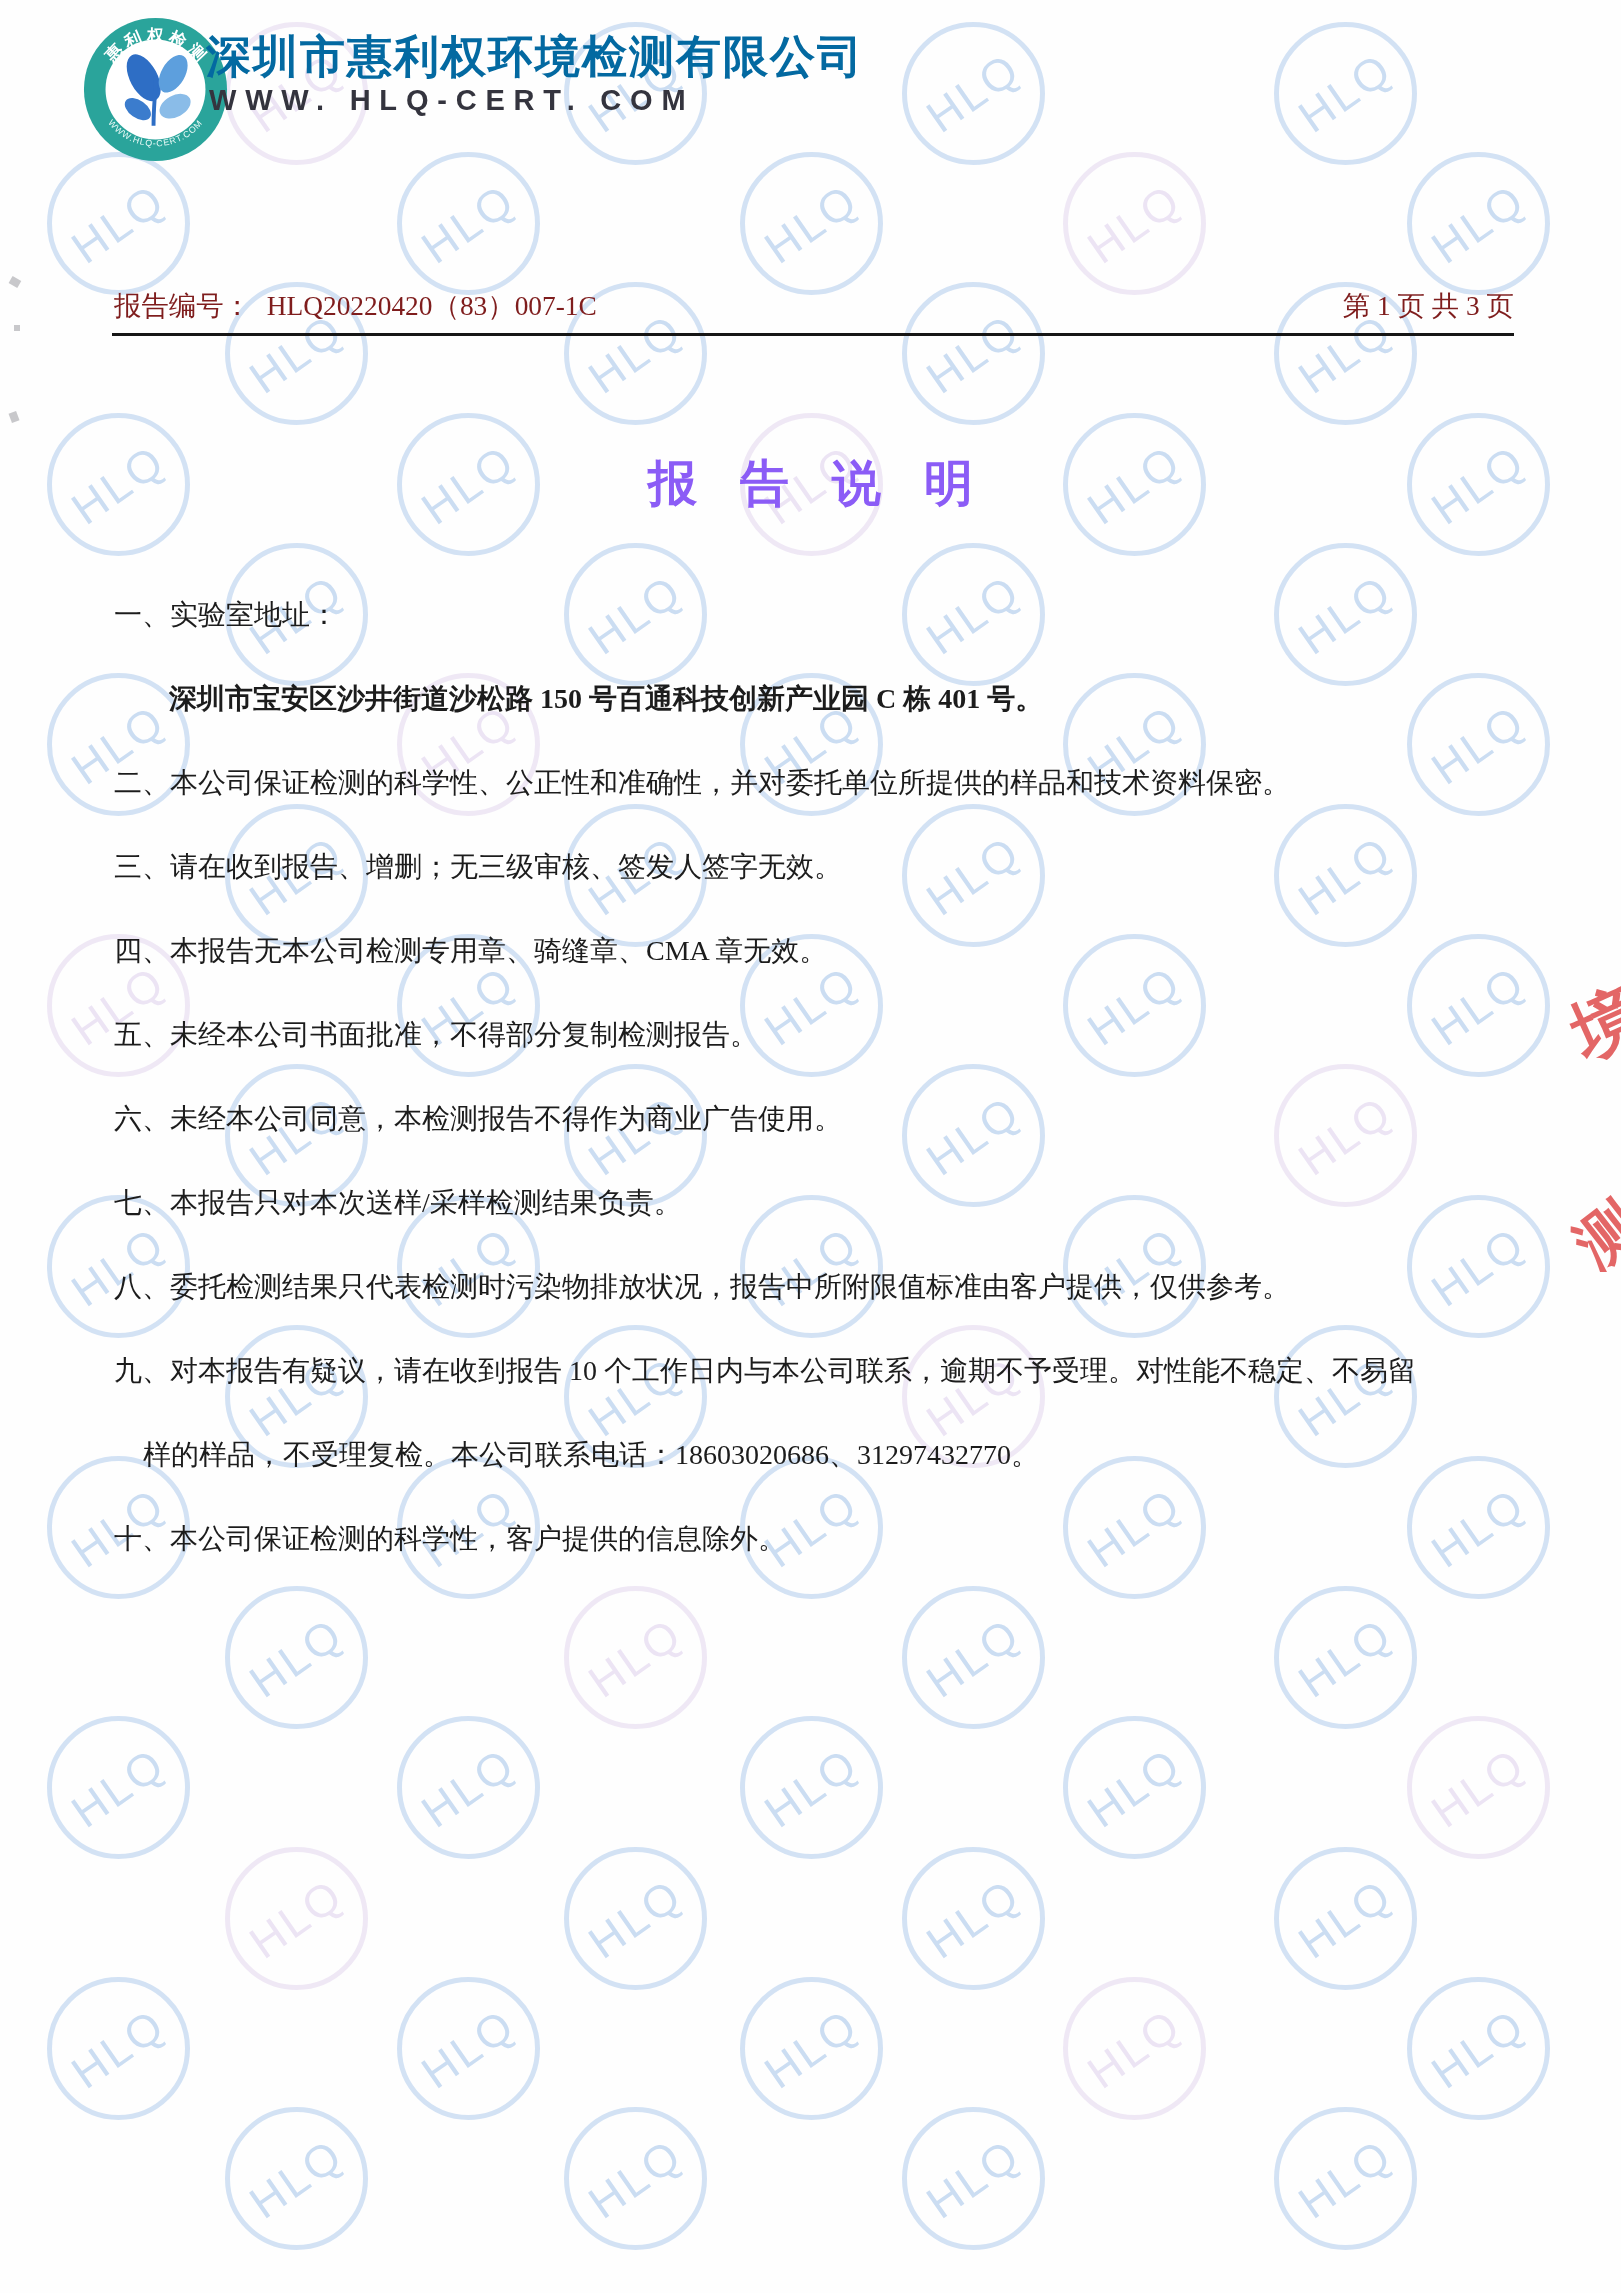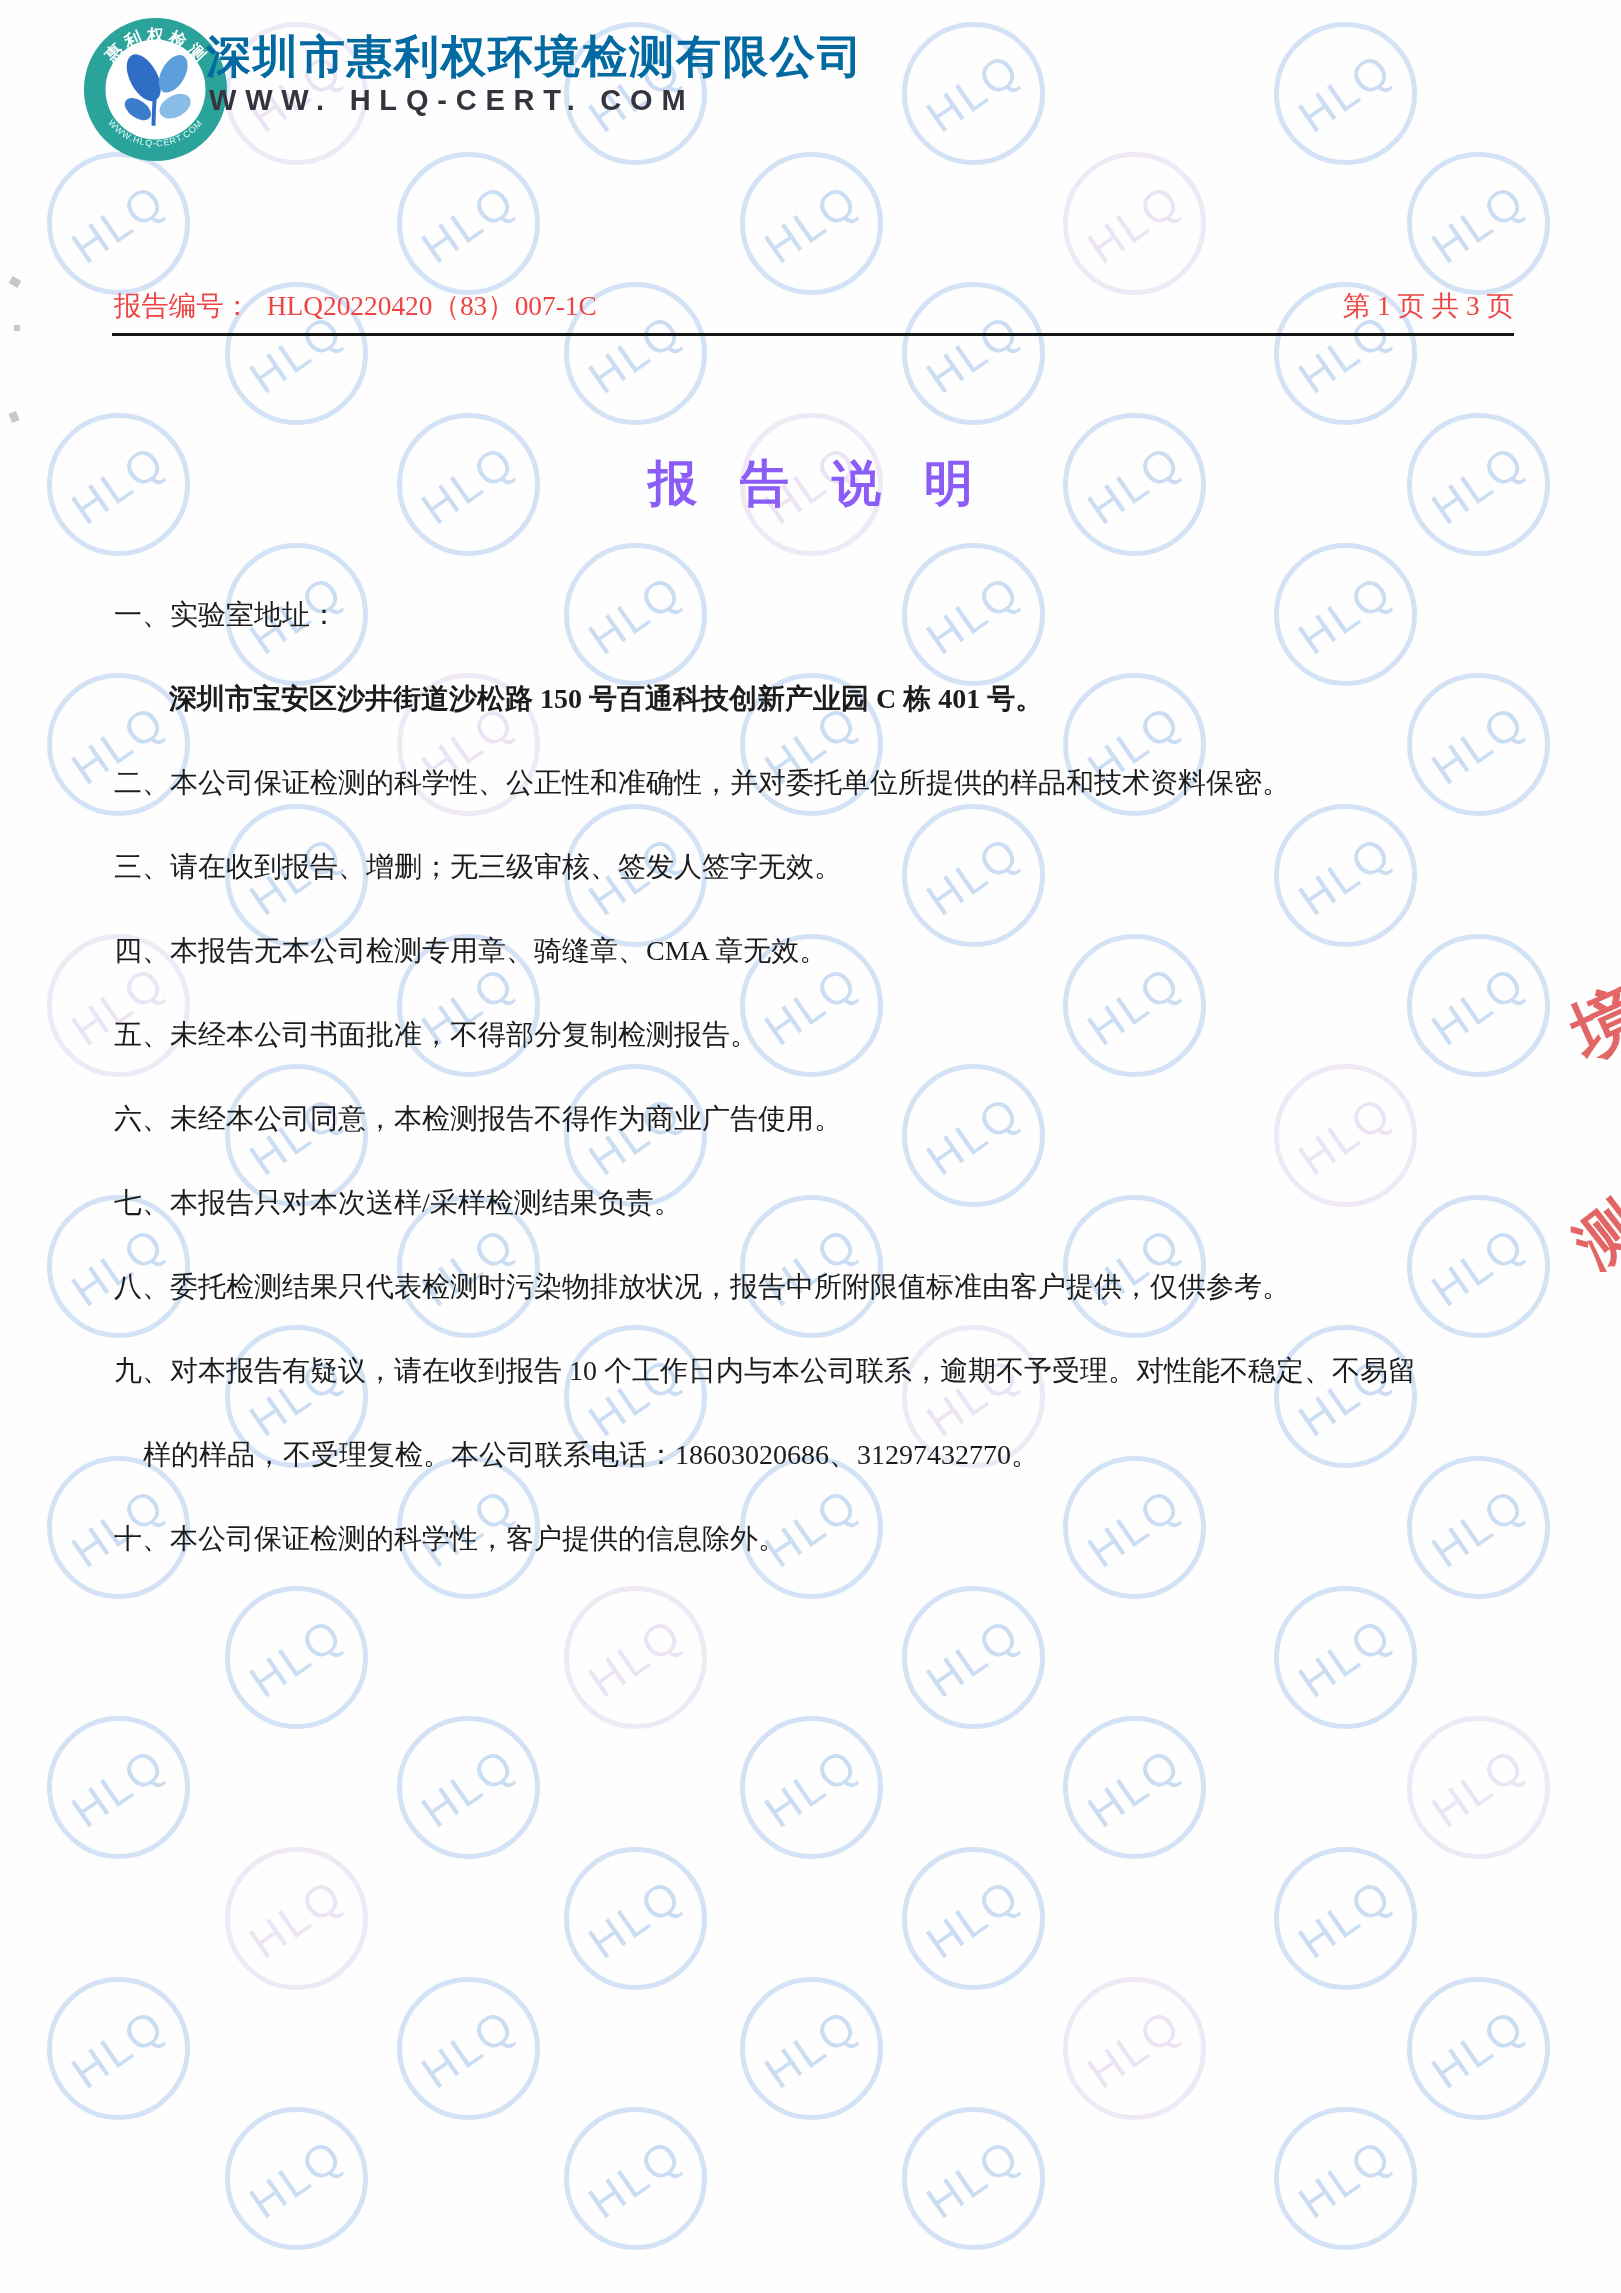--- a/index.html
+++ b/index.html
@@ -40,21 +40,21 @@
   .website {
     position:absolute; left:209px; top:84px;
     font-family:"Liberation Sans","DejaVu Sans",sans-serif;
     font-size:29px; font-weight:bold; letter-spacing:8.8px;
     color:#34343e; white-space:nowrap;
   }
 
   .meta-row {
     position:absolute; left:114px; top:288px; width:1400px;
     display:flex; justify-content:space-between; align-items:baseline;
-    font-size:27.4px; color:#ef4444; white-space:nowrap;
+    font-size:27.4px; color:#7f1d1d; white-space:nowrap;
   }
   .meta-row .report-no { margin-left:15.7px; }
 
   .rule {
     position:absolute; left:112px; top:333px; width:1402px; height:2.9px;
     background:#161616;
   }
 
   .doc-title { position:absolute; left:0; top:451px; width:100%; text-align:center; }
   .doc-title span {

